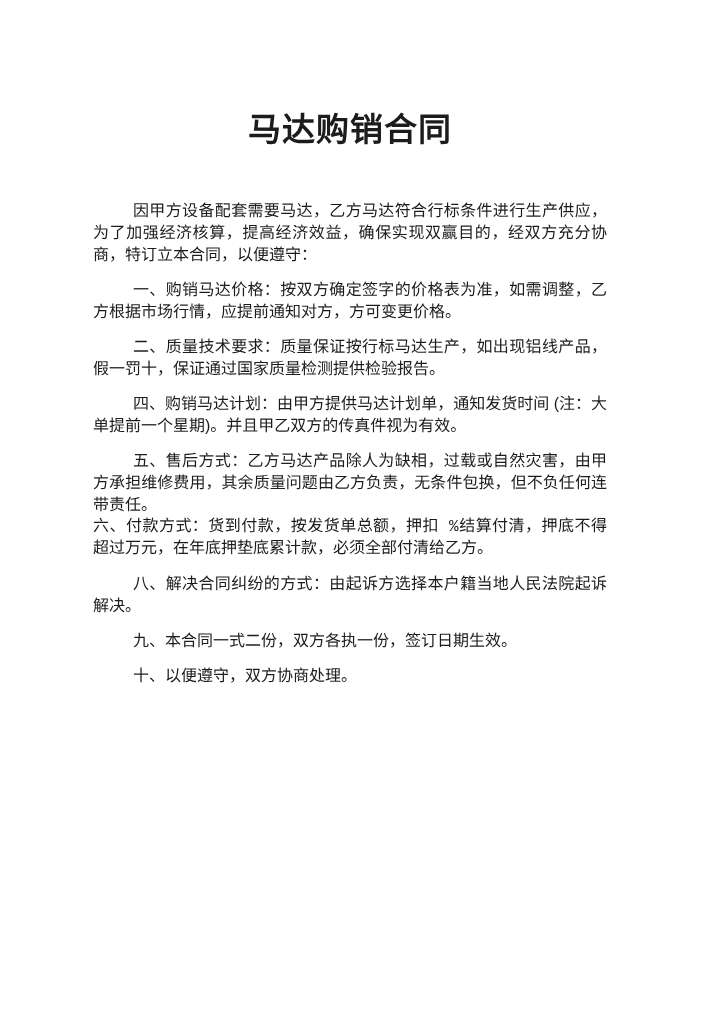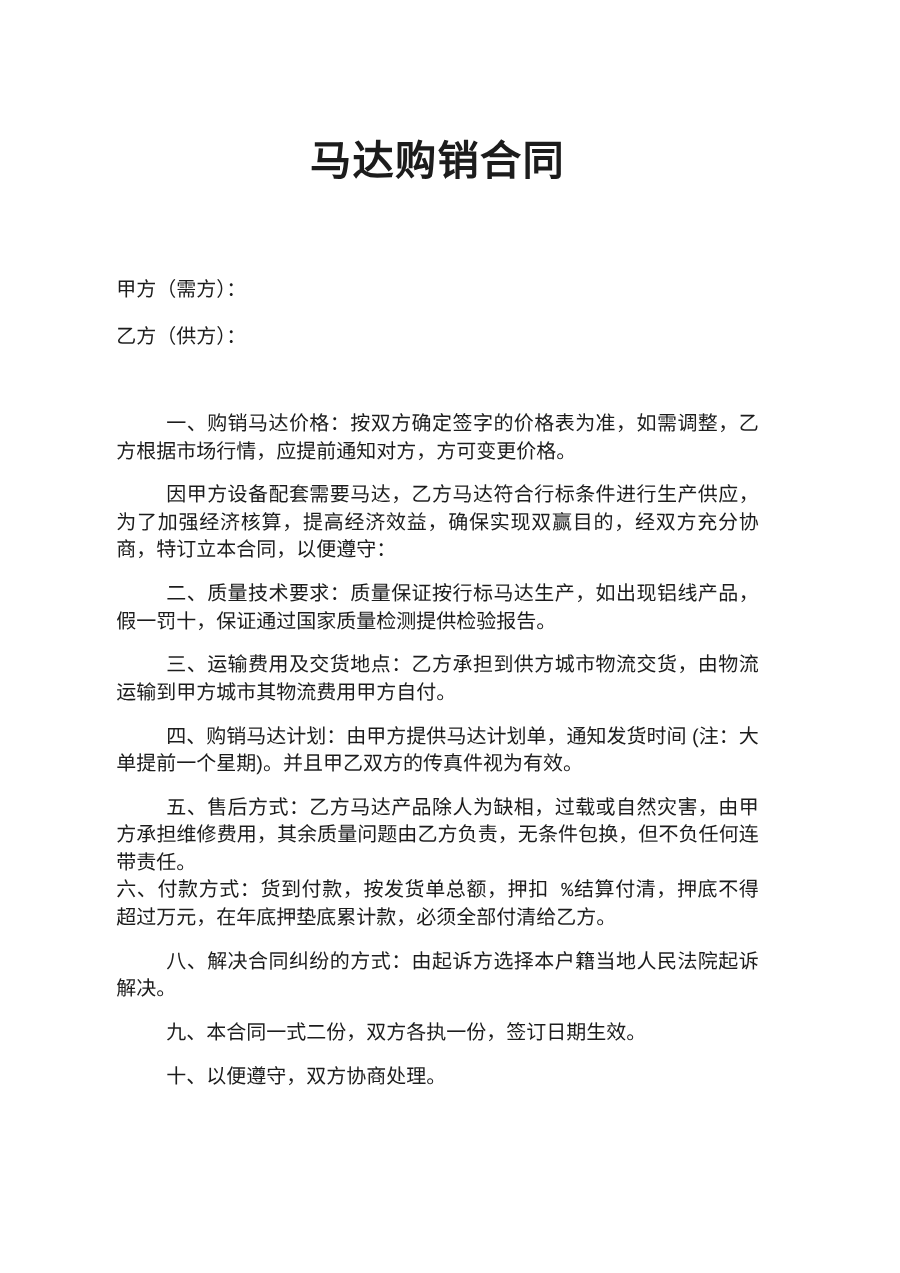--- a/index.html
+++ b/index.html
@@ -55,31 +55,26 @@
     margin-bottom: 0;
   }
 </style>
 </head>
 <body>
 
 <div class="page" style="background: rgb(255, 255, 255); color: rgb(28, 28, 28);">
 
   <h1 class="title">马达购销合同</h1>
 
-  <div class="parties">
-    <div class="party-line">甲方（需方）：</div>
-    <div class="party-line">乙方（供方）：</div>
-  </div>
 
   <div class="contract-body">
 
-  <p class="indent">一、购销马达价格：按双方确定签字的价格表为准，如需调整，乙方根据市场行情，应提前通知对方，方可变更价格。</p>
-      <p class="indent">因甲方设备配套需要马达，乙方马达符合行标条件进行生产供应，为了加强经济核算，提高经济效益，确保实现双赢目的，经双方充分协商，特订立本合同，以便遵守：</p>
+  <p class="indent">因甲方设备配套需要马达，乙方马达符合行标条件进行生产供应，为了加强经济核算，提高经济效益，确保实现双赢目的，经双方充分协商，特订立本合同，以便遵守：</p>
+      <p class="indent">一、购销马达价格：按双方确定签字的价格表为准，如需调整，乙方根据市场行情，应提前通知对方，方可变更价格。</p>
       <p class="indent">二、质量技术要求：质量保证按行标马达生产，如出现铝线产品，假一罚十，保证通过国家质量检测提供检验报告。</p>
-      <p class="indent">三、运输费用及交货地点：乙方承担到供方城市物流交货，由物流运输到甲方城市其物流费用甲方自付。</p>
       <p class="indent">四、购销马达计划：由甲方提供马达计划单，通知发货时间 (注：大单提前一个星期)。并且甲乙双方的传真件视为有效。</p>
       <p class="indent no-gap">五、售后方式：乙方马达产品除人为缺相，过载或自然灾害，由甲方承担维修费用，其余质量问题由乙方负责，无条件包换，但不负任何连带责任。</p>
       <p class="flush">六、付款方式：货到付款，按发货单总额，押扣 %结算付清，押底不得超过万元，在年底押垫底累计款，必须全部付清给乙方。</p>
       <p class="indent">八、解决合同纠纷的方式：由起诉方选择本户籍当地人民法院起诉解决。</p>
       <p class="indent">九、本合同一式二份，双方各执一份，签订日期生效。</p>
       <p class="indent">十、以便遵守，双方协商处理。</p>
     </div>
 
 </div>
 

